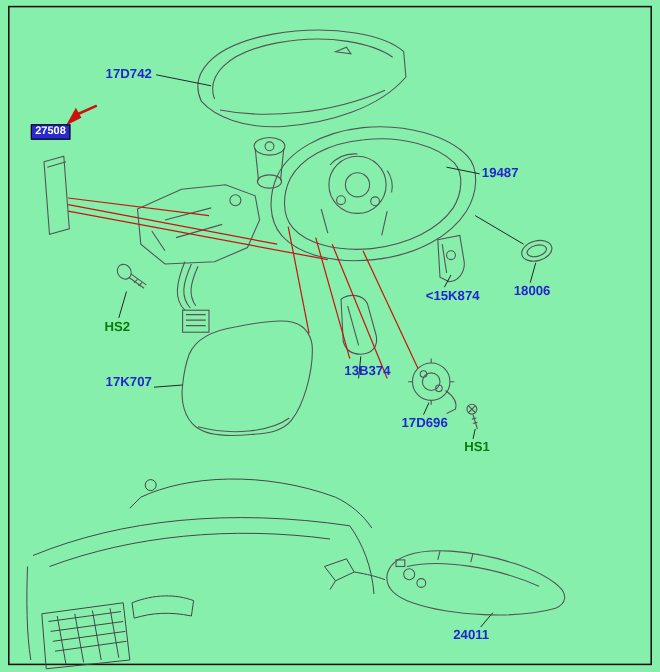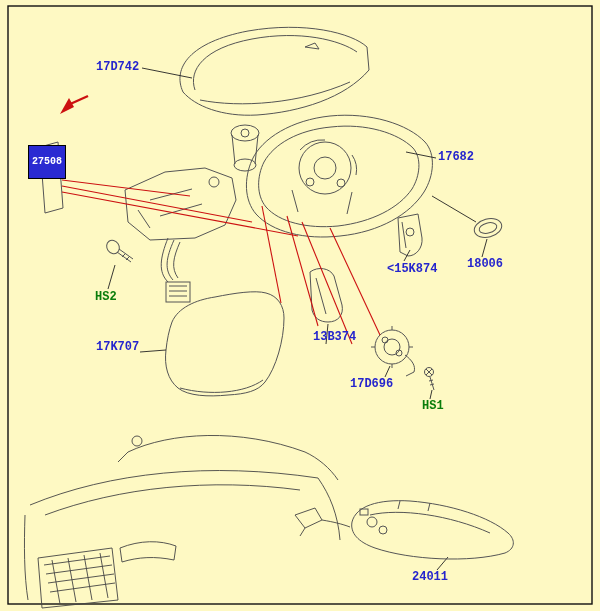--- a/index.html
+++ b/index.html
@@ -4,32 +4,32 @@
 <style>
   :root{
     --part-label:#2525cd;
     --hardware-label:#0a7d0a;
     --callout:#cc1111;
     --selected-bg:#2a2ad2;
     --artwork-line:#555555;
   }
   html,body{margin:0;padding:0;background:#ffffff;}
   #page{
-    position:relative;width:600px;height:611px;background:#fef9c3;overflow:hidden;
-    font-family:Liberation Mono, monospace;
+    position:relative;width:600px;height:611px;background:#86efac;overflow:hidden;
+    font-family:Liberation Sans, sans-serif;
   }
   #art{position:absolute;left:0;top:0;}
   .lbl{
     position:absolute;font-size:12px;font-weight:bold;color:var(--part-label);
     white-space:nowrap;line-height:1;cursor:pointer;
   }
   .lbl.green{color:var(--hardware-label);text-align:center;}
   .lbl.selected{
     background:var(--selected-bg);color:#ffffff;border:1px solid #000;
-    padding:11px 3px;font-size:10px;margin-top:32px;
+    padding:1px 3px;font-size:10px;
   }
 </style>
 </head>
 <body>
 
 <div id="page">
 
   <svg id="art" width="600" height="611" viewBox="0 0 600 611">
 
     <rect x="8" y="6" width="584" height="598" fill="none" stroke="#111" stroke-width="1.4"></rect>
@@ -172,23 +172,23 @@
       <path d="M370,515 C400,508 450,515 490,533"></path>
       <circle cx="372" cy="522" r="5"></circle>
       <circle cx="383" cy="530" r="4"></circle>
       <rect x="360" y="509" width="8" height="6"></rect>
       <path d="M400,501 L398,509 M430,503 L428,511"></path>
     </g>
   </svg>
 
   <div class="lbl" style="left:96px;top:61px">17D742</div>
   <div class="lbl selected" style="left:28px;top:113px">27508</div>
-  <div class="lbl" style="left:438px;top:151px">17682</div>
+  <div class="lbl" style="left:438px;top:151px">19487</div>
   <div class="lbl" style="left:387px;top:263px">&lt;15K874</div>
   <div class="lbl" style="left:467px;top:258px">18006</div>
   <div class="lbl green" style="left:95px;top:291px">HS2</div>
   <div class="lbl" style="left:96px;top:341px">17K707</div>
   <div class="lbl" style="left:313px;top:331px">13B374</div>
-  <div class="lbl" style="left:350px;top:378px">17D696</div>
+  <div class="lbl" style="left:365px;top:378px">17D696</div>
   <div class="lbl green" style="left:422px;top:400px">HS1</div>
   <div class="lbl" style="left:412px;top:571px">24011</div>
 
 </div>
 
 </body></html>

